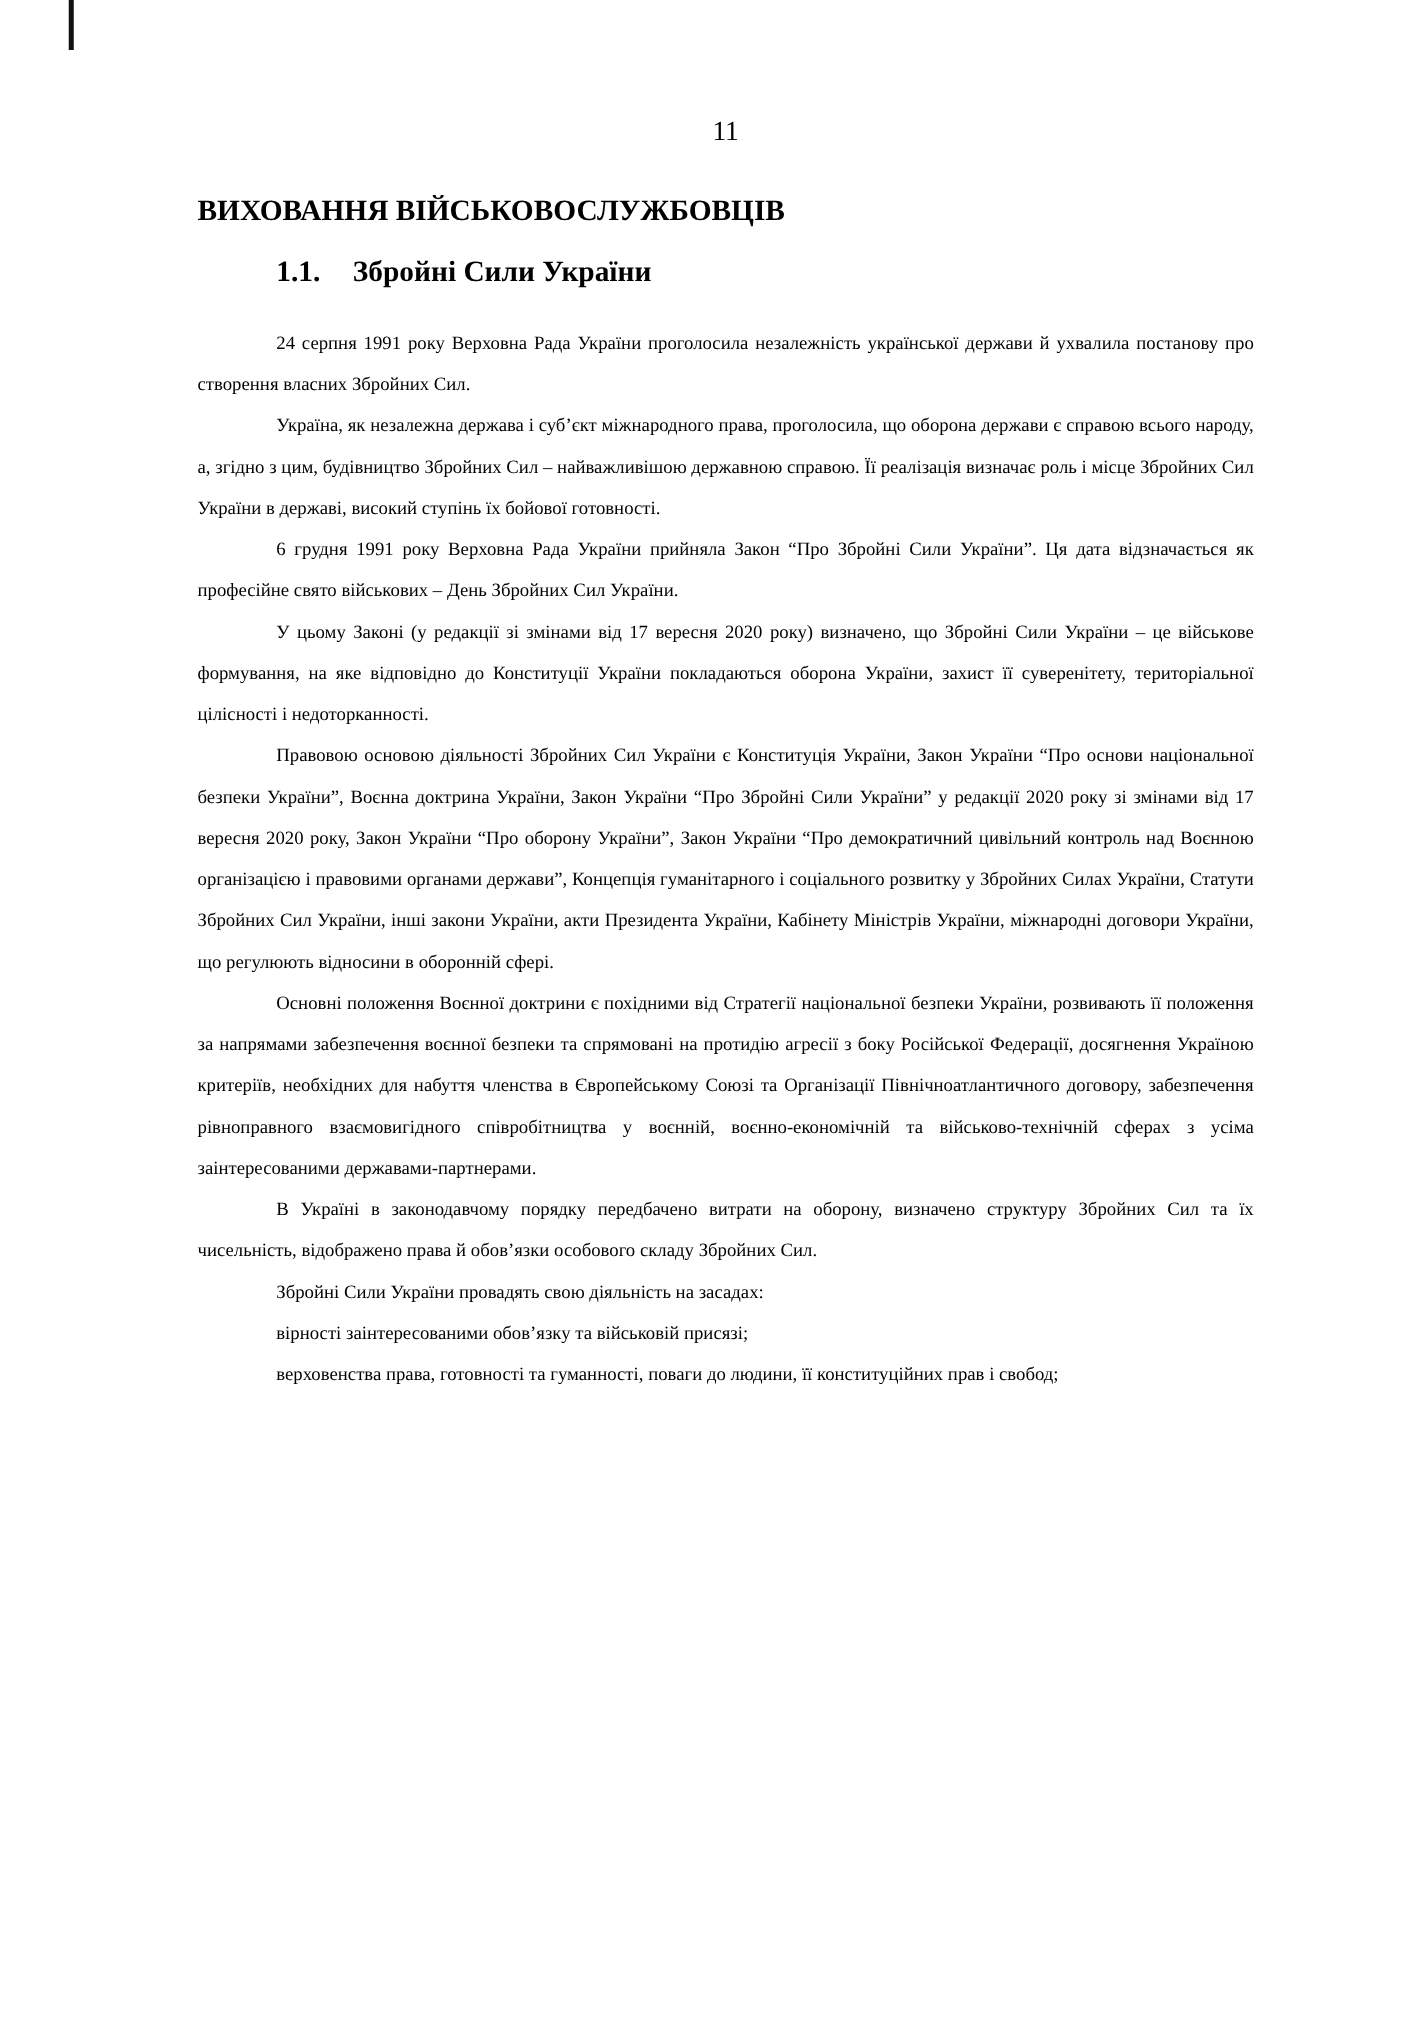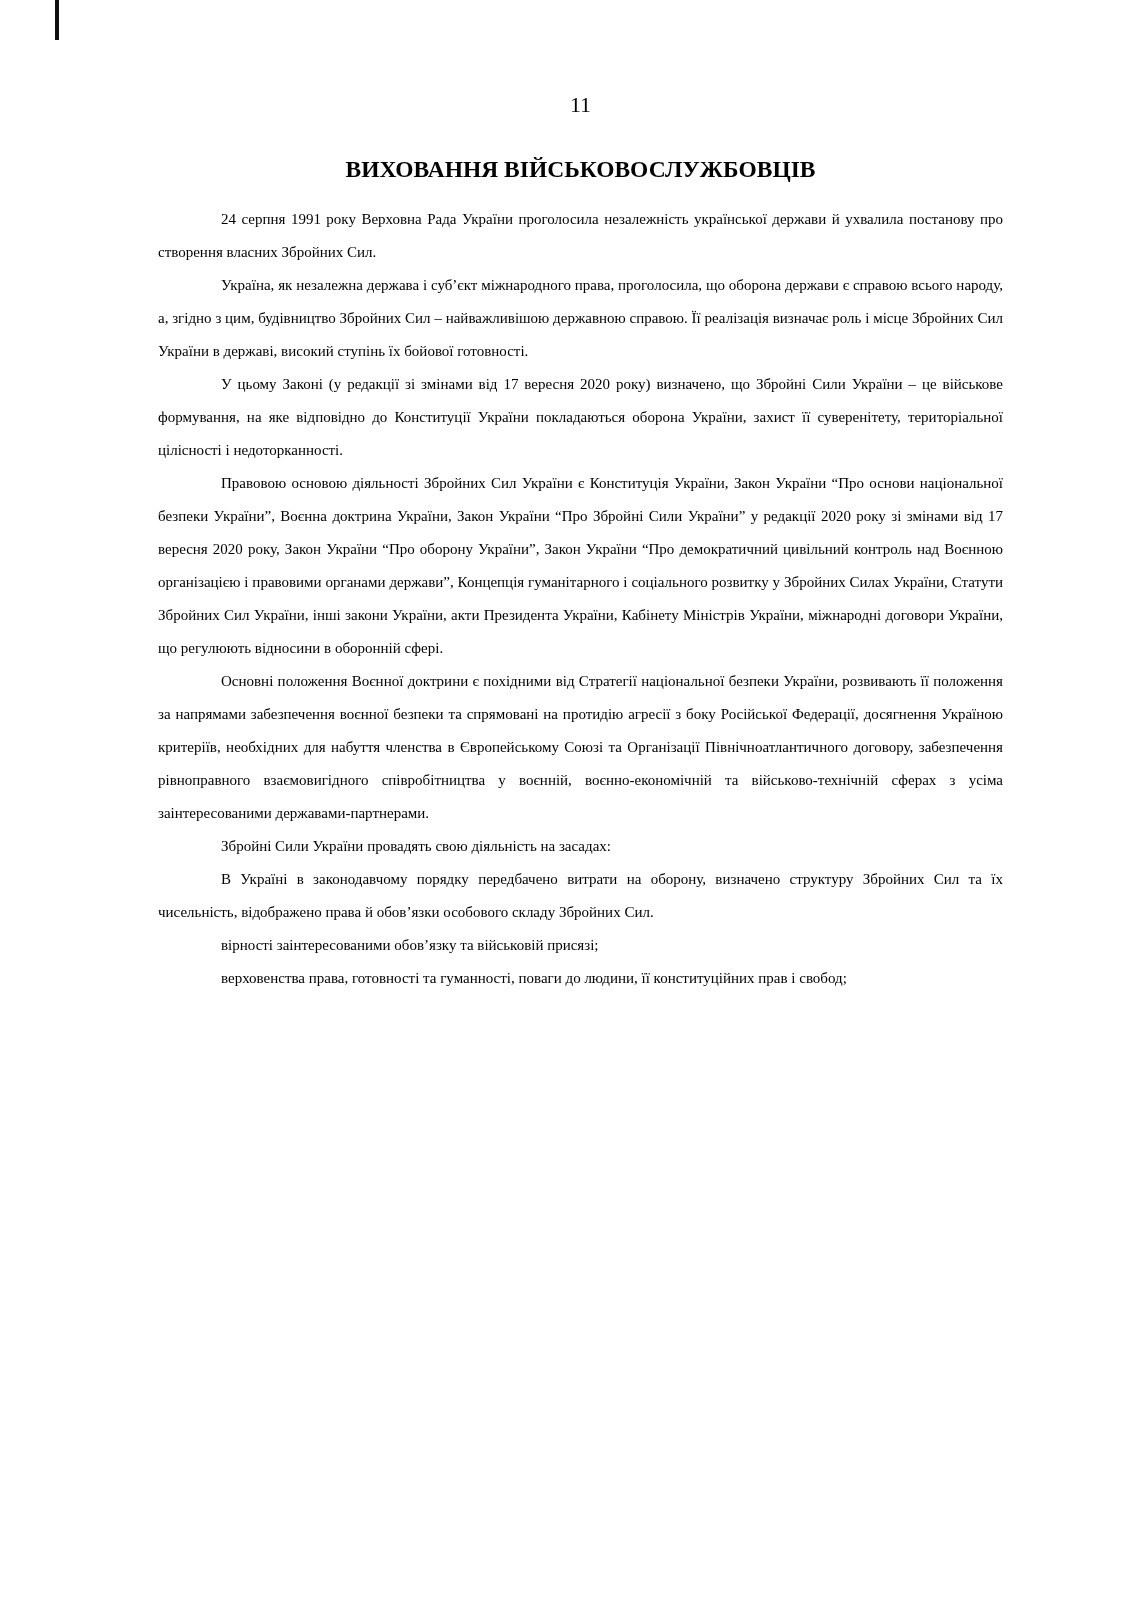--- a/index.html
+++ b/index.html
@@ -38,21 +38,21 @@
     line-height: 36px;
   }
   h1.chapter-title .line1 {
     display: block;
     text-align: justify;
     text-align-last: justify;
     text-indent: 63px;
   }
   h1.chapter-title .line2 {
     display: block;
-    text-align: center;
+    text-align: left;
   }
   h2.section-title {
     margin: 0 0 26px 0;
     font-size: 23.5px;
     font-weight: bold;
     line-height: 30px;
     text-indent: 63px;
   }
   .section-gap {
     display: inline-block;
@@ -72,26 +72,30 @@
 
 <div class="page">
   <div class="scan-mark"></div>
   <div class="content">
     <div class="page-number">11</div>
 
     <h1 class="chapter-title">
       <span class="line2">ВИХОВАННЯ ВІЙСЬКОВОСЛУЖБОВЦІВ</span>
     </h1>
 
+    <h2 class="section-title">
+      <span>1.1.</span><span class="section-gap"></span><span>Збройні Сили України</span>
+    </h2>
 
     <div id="paragraphs">
         <p class="para"><span>24 серпня 1991 року Верховна Рада України проголосила незалежність української держави й ухвалила постанову про створення власних Збройних Сил.</span></p>
         <p class="para"><span>Україна, як незалежна держава і суб’єкт міжнародного права, проголосила, що оборона держави є справою всього народу, а, згідно з цим, будівництво Збройних Сил – найважливішою державною справою. Її реалізація визначає роль і місце Збройних Сил України в державі, високий ступінь їх бойової готовності.</span></p>
+        <p class="para"><span>6 грудня 1991 року Верховна Рада України прийняла Закон “Про Збройні Сили України”. Ця дата відзначається як професійне свято військових – День Збройних Сил України.</span></p>
         <p class="para"><span>У цьому Законі (у редакції зі змінами від 17 вересня 2020 року) визначено, що Збройні Сили України – це військове формування, на яке відповідно до Конституції України покладаються оборона України, захист її суверенітету, територіальної цілісності і недоторканності.</span></p>
         <p class="para"><span>Правовою основою діяльності Збройних Сил України є Конституція України, Закон України “Про основи національної безпеки України”, Воєнна доктрина України, Закон України “Про Збройні Сили України” у редакції 2020 року зі змінами від 17 вересня 2020 </span><span class="b">року,</span><span> Закон України “Про оборону України”, Закон України “Про демократичний цивільний контроль над Воєнною організацією і правовими органами держави”, Концепція гуманітарного і соціального розвитку у Збройних Силах України, Статути Збройних Сил України, інші закони України, акти Президента України, Кабінету Міністрів України, міжнародні договори України, що регулюють відносини в оборонній сфері.</span></p>
         <p class="para"><span>Основні положення Воєнної доктрини є похідними від Стратегії національної безпеки України, розвивають її положення за напрямами забезпечення воєнної безпеки та спрямовані на протидію агресії з боку Російської Федерації, досягнення Україною критеріїв, необхідних для набуття членства в Європейському Союзі та Організації Північноатлантичного договору, забезпечення рівноправного взаємовигідного співробітництва у воєнній, воєнно-економічній та військово-технічній сферах з усіма заінтересованими державами-партнерами.</span></p>
+        <p class="para"><span>В Україні в законодавчому порядку передбачено витрати на оборону, визначено структуру Збройних Сил та їх чисельність, відображено права й обов’язки особового складу Збройних Сил.</span></p>
         <p class="para"><span>Збройні Сили України провадять свою діяльність на засадах:</span></p>
-        <p class="para"><span>В Україні в законодавчому порядку передбачено витрати на оборону, визначено структуру Збройних Сил та їх чисельність, відображено права й обов’язки особового складу Збройних Сил.</span></p>
         <p class="para"><span>вірності заінтересованими обов’язку та військовій присязі;</span></p>
         <p class="para"><span>верховенства права, готовності та гуманності, поваги до людини, її конституційних прав і свобод;</span></p>
       </div>
   </div>
 </div>
 
 </body></html>

